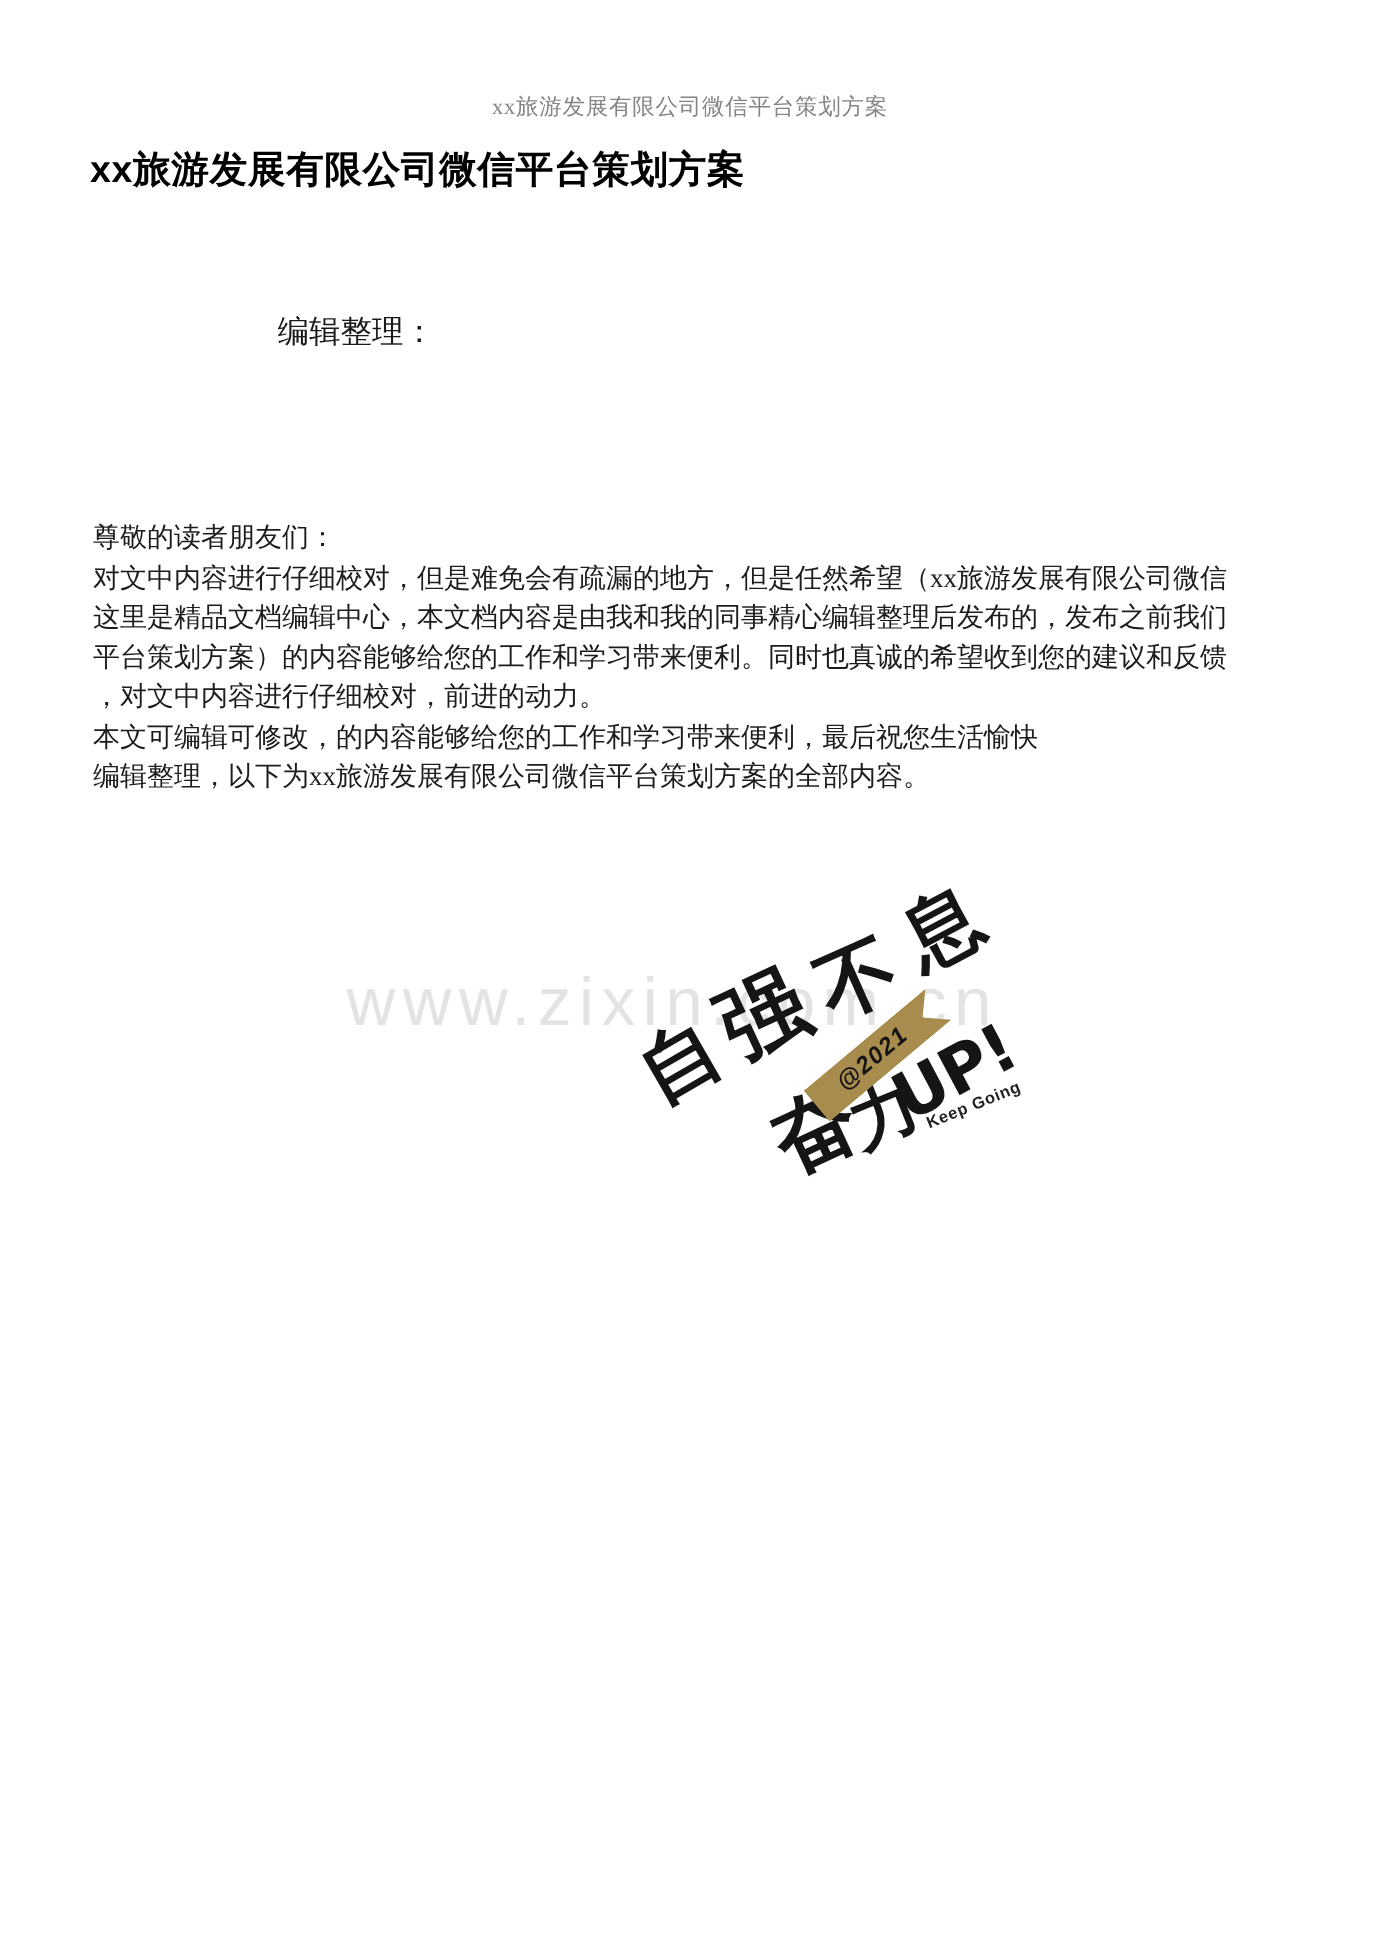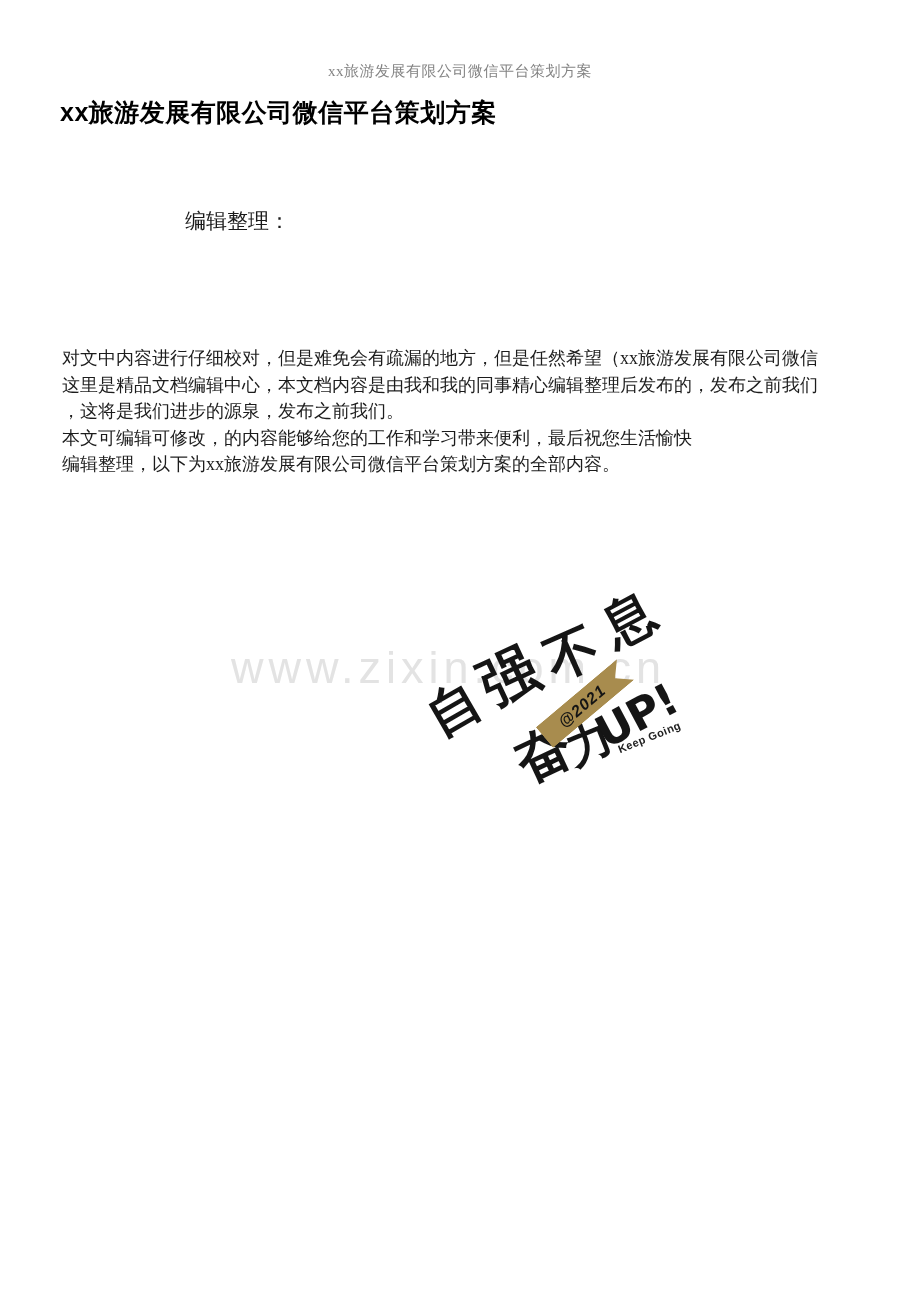--- a/index.html
+++ b/index.html
@@ -134,23 +134,25 @@
 
 <div class="page">
 
   <div class="running-header">xx旅游发展有限公司微信平台策划方案</div>
 
   <h1 class="doc-title">xx旅游发展有限公司微信平台策划方案</h1>
 
   <div class="editor-line">编辑整理：</div>
 
   <div class="body-text">
+    <div class="line">尊敬的读者朋友们：</div>
     <div class="line">对文中内容进行仔细校对，但是难免会有疏漏的地方，但是任然希望（xx旅游发展有限公司微信</div>
     <div class="line">这里是精品文档编辑中心，本文档内容是由我和我的同事精心编辑整理后发布的，发布之前我们</div>
-    <div class="line">，这将是我们进步的源泉，发布之前我们。</div>
+    <div class="line">平台策划方案）的内容能够给您的工作和学习带来便利。同时也真诚的希望收到您的建议和反馈</div>
+    <div class="line">，对文中内容进行仔细校对，前进的动力。</div>
     <div class="line">本文可编辑可修改，的内容能够给您的工作和学习带来便利，最后祝您生活愉快</div>
     <div class="line">编辑整理，以下为xx旅游发展有限公司微信平台策划方案的全部内容。</div>
   </div>
 
   <div class="watermark" style="color: rgb(227, 227, 227);">www.zixin.com.cn</div>
 
   <div class="stamp">
     <span class="cal c1" style="color: rgb(21, 21, 21);">自</span>
     <span class="cal c2" style="color: rgb(21, 21, 21);">强</span>
     <span class="cal c3" style="color: rgb(21, 21, 21);">不</span>

